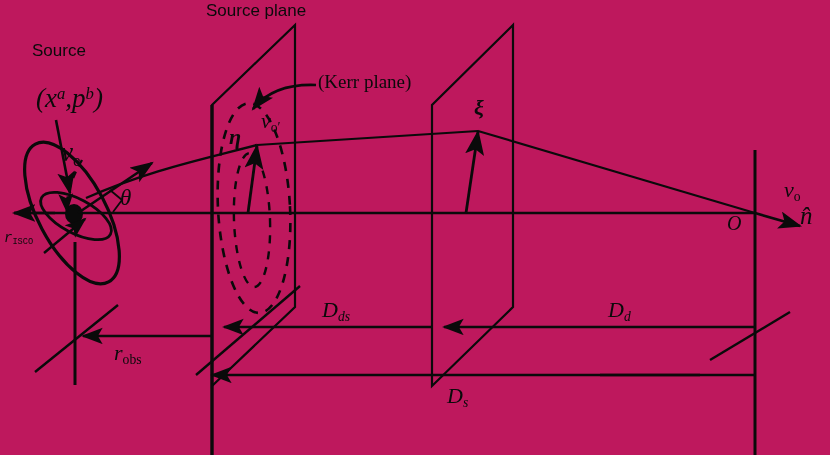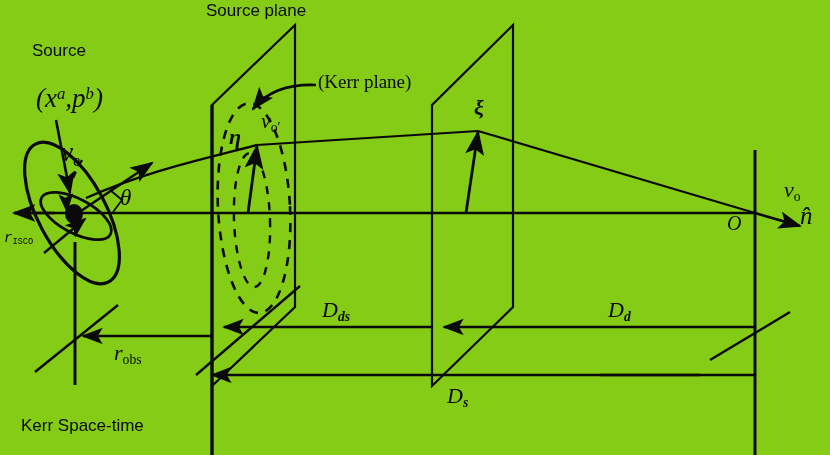--- a/index.html
+++ b/index.html
@@ -1,25 +1,25 @@
 <!DOCTYPE html>
 <html><head>
 <meta charset="utf-8">
 <style>
   html,body{margin:0;padding:0;background:#fff;}
-  #root{position:relative;width:830px;height:455px;background:#84cc16;overflow:hidden;
+  #root{position:relative;width:830px;height:455px;background:#be185d;overflow:hidden;
         font-family:"Liberation Sans",sans-serif;}
   svg.layer{position:absolute;left:0;top:0;width:830px;height:455px;}
   .lbl{position:absolute;white-space:nowrap;color:#0a0a0a;}
   .sans{font-family:"Liberation Sans",sans-serif;font-size:17px;}
   .serif-i{font-family:"Liberation Serif",serif;font-style:italic;}
   .bold{font-weight:bold;}
   sub{font-size:0.62em;vertical-align:-0.28em;font-style:normal;}
   sup{font-size:0.62em;vertical-align:0.45em;}
-  .subi{font-size:0.62em;vertical-align:-0.28em;font-style:italic;font-weight:bold;}
+  .subi{font-size:0.62em;vertical-align:-0.28em;font-style:italic;}
   .supi{font-size:0.62em;vertical-align:0.45em;font-style:italic;}
 </style>
 </head>
 <body>
 
 <div id="root">
 
   <svg class="layer" viewBox="0 0 830 455" xmlns="http://www.w3.org/2000/svg">
     <defs>
       <marker id="ah" markerWidth="9" markerHeight="9" refX="7.6" refY="3.1" orient="auto" markerUnits="strokeWidth">
@@ -198,16 +198,15 @@
   </div>
 
   <div class="lbl serif-i" style="left:608px;top:297px;font-size:22px;">
     <span>D</span><sub class="subi">d</sub>
   </div>
 
   <div class="lbl serif-i" style="left:447px;top:383px;font-size:22px;">
     <span>D</span><sub class="subi">s</sub>
   </div>
 
-  <div class="lbl sans" style="left:21px;top:416px;">Kerr Space-time</div>
 
 
 </div>
 
 </body></html>

